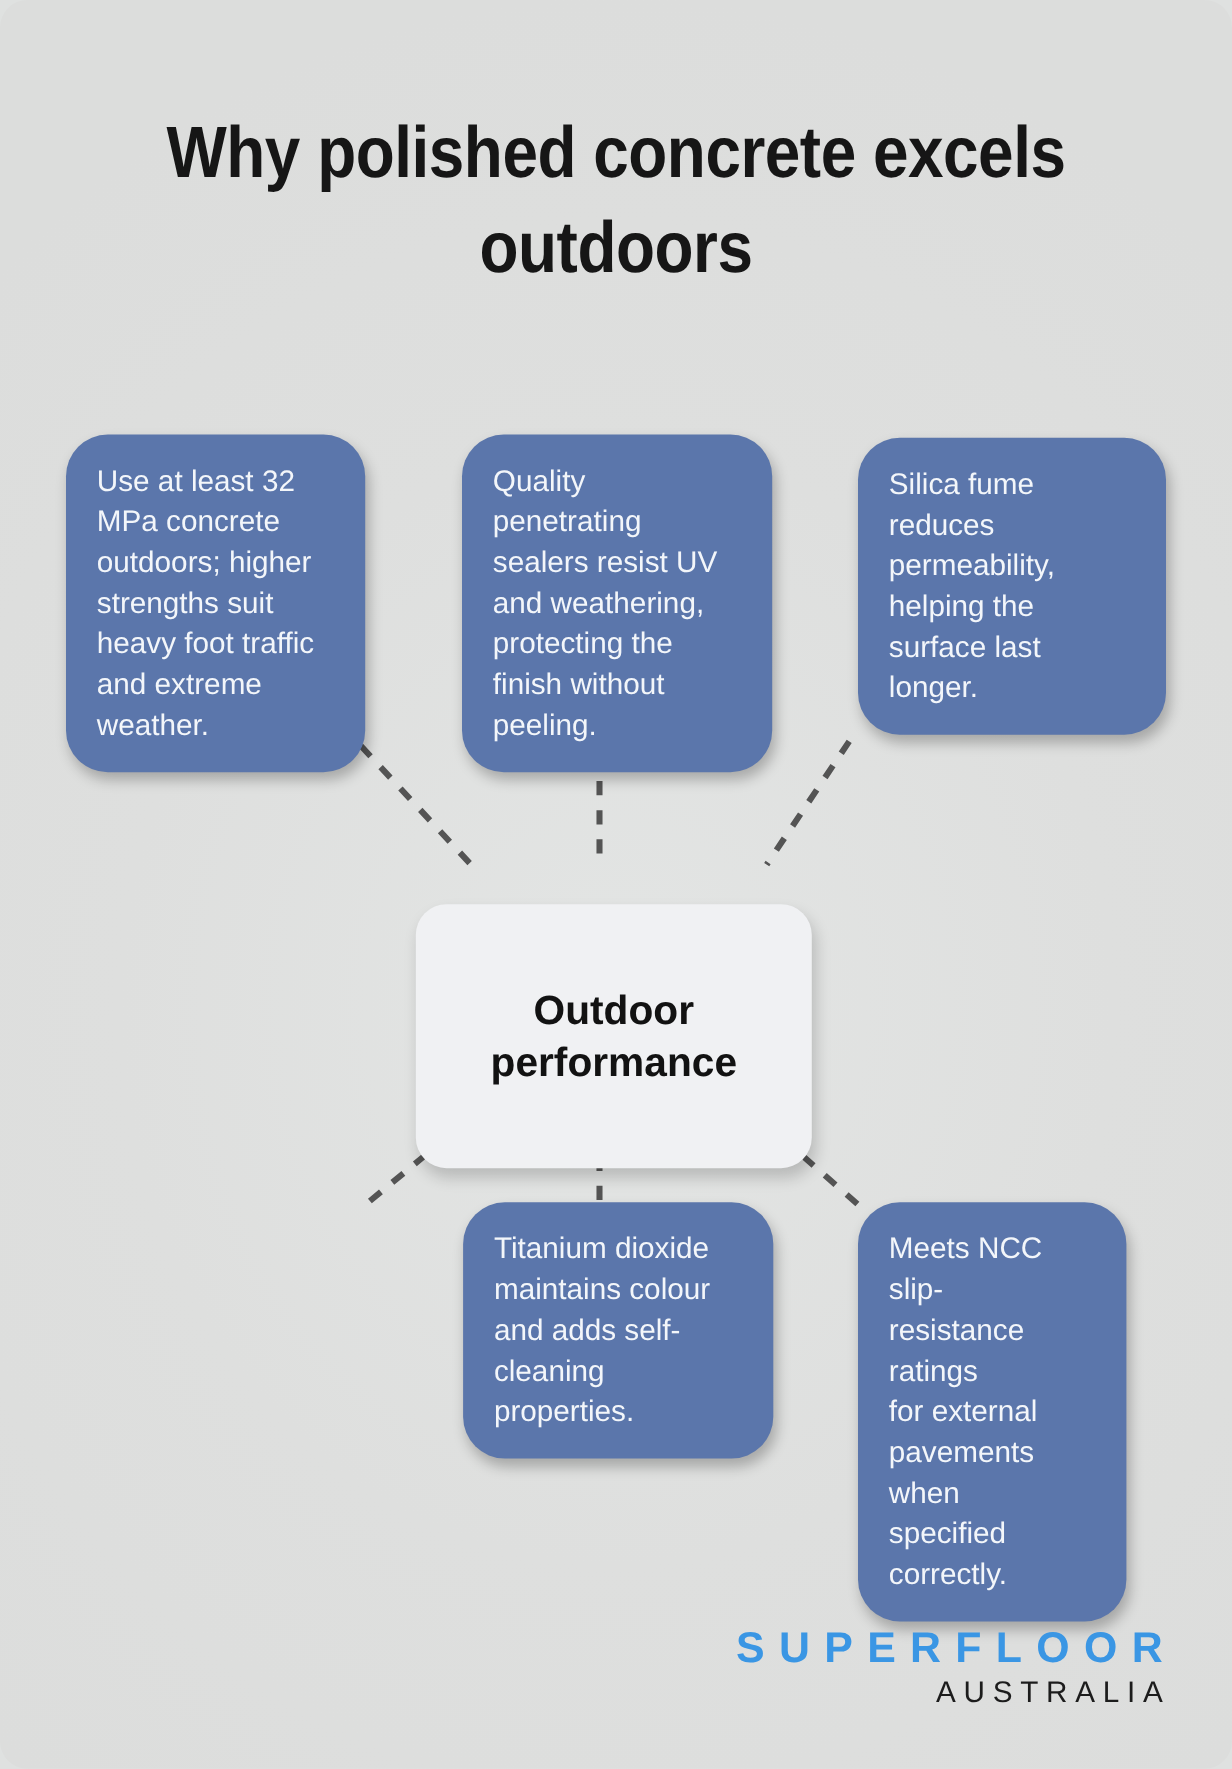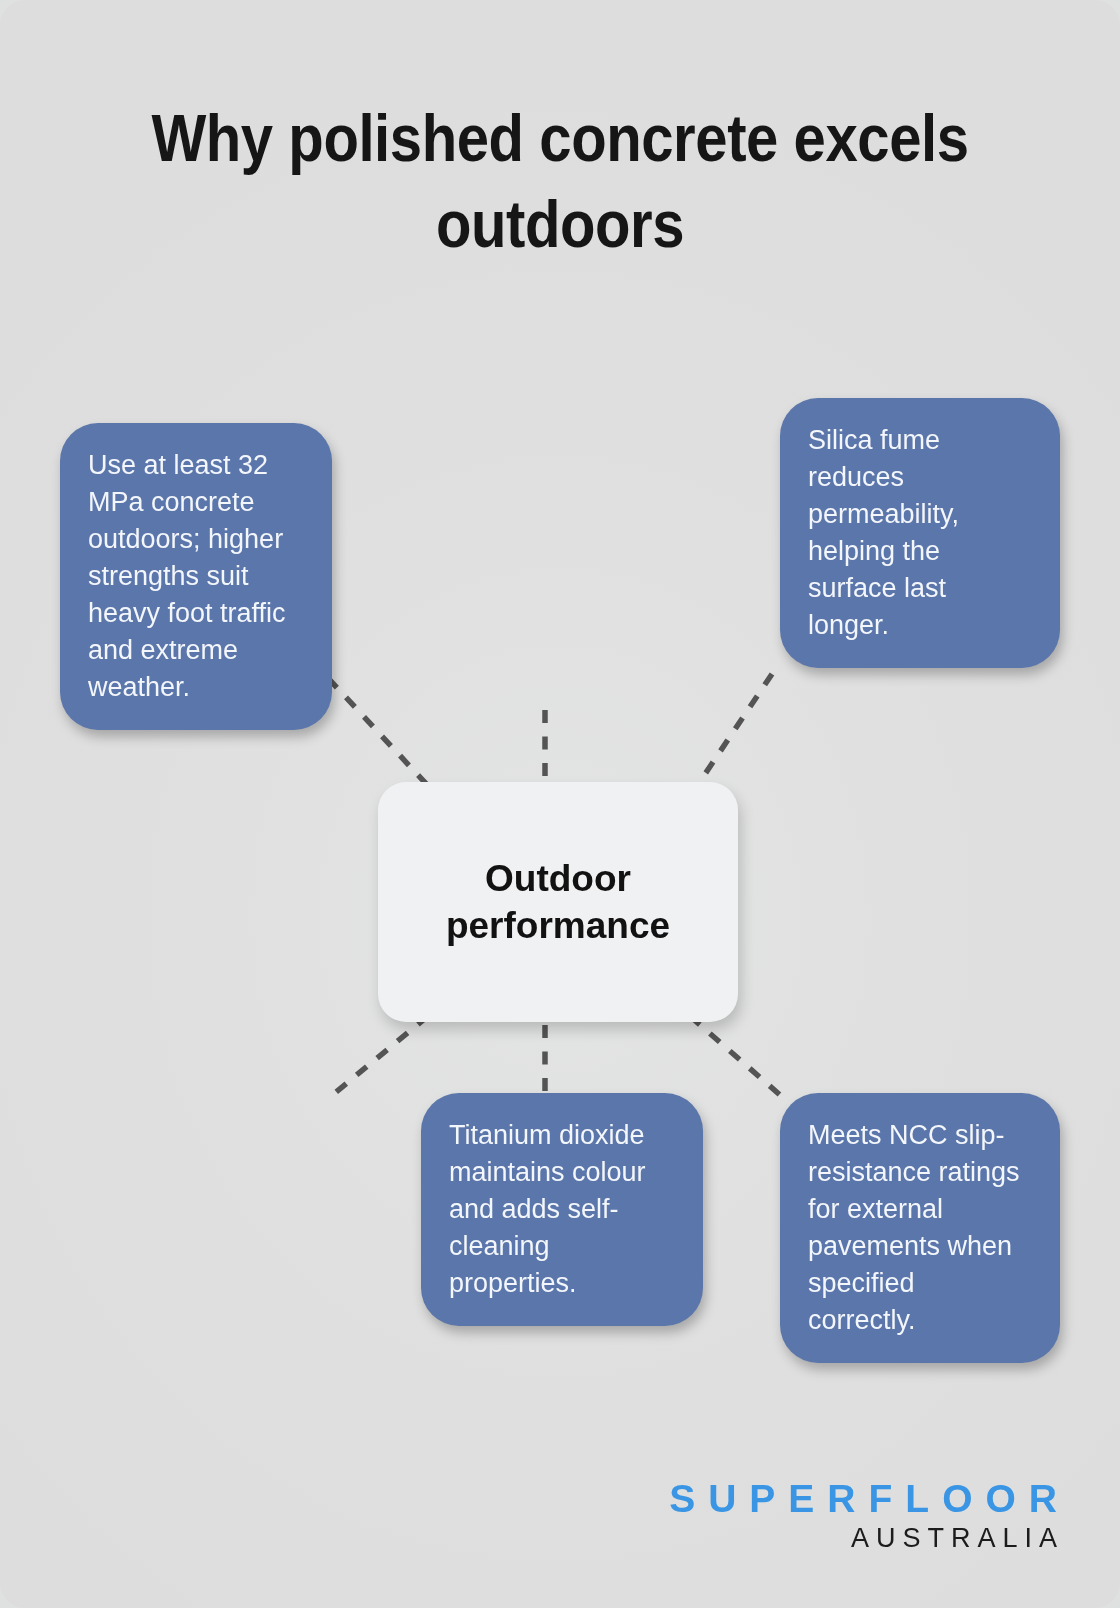--- a/index.html
+++ b/index.html
@@ -39,28 +39,28 @@
     position:absolute;
     background:var(--node-fill);
     color:var(--node-text);
     border-radius:38px;
     padding:24px 28px;
     font-size:27px;
     line-height:37px;
     white-space:pre-line;
     box-shadow:3px 7px 12px rgba(0,0,0,0.25);
   }
-  .n1{left:60px;  top:395px;  width:272px;margin-top:28px;}
+  .n1{left:60px;  top:395px;  width:272px;}
   .n2{left:420px; top:395px;  width:282px;}
   .n3{left:780px; top:398px;  width:280px;}
   .n4{left:60px;  top:1093px; width:275px;}
   .n5{left:421px; top:1093px; width:282px;}
-  .n6{left:780px; top:1093px; width:280px;}
+  .n6{left:780px; top:1093px; width:244px;}
   .center-node{
-    position:absolute;left:378px;top:782px;width:360px;height:240px;
+    position:absolute;left:378px;top:822px;width:360px;height:240px;
     background:var(--center-fill);
     border-radius:28px;
     display:flex;align-items:center;justify-content:center;
     text-align:center;
     font-size:37px;line-height:47px;font-weight:700;
     color:#121212;
     white-space:pre-line;
     box-shadow:3px 8px 14px rgba(0,0,0,0.18);
   }
   .logo{
@@ -98,20 +98,27 @@
     <line x1="690" y1="1016" x2="788" y2="1102"></line>
   </svg>
 
   <div class="node n1">Use at least 32
 MPa concrete
 outdoors; higher
 strengths suit
 heavy foot traffic
 and extreme
 weather.</div>
+  <div class="node n2">Quality
+penetrating
+sealers resist UV
+and weathering,
+protecting the
+finish without
+peeling.</div>
   <div class="node n3">Silica fume
 reduces
 permeability,
 helping the
 surface last
 longer.</div>
   <div class="node n5">Titanium dioxide
 maintains colour
 and adds self-
 cleaning

